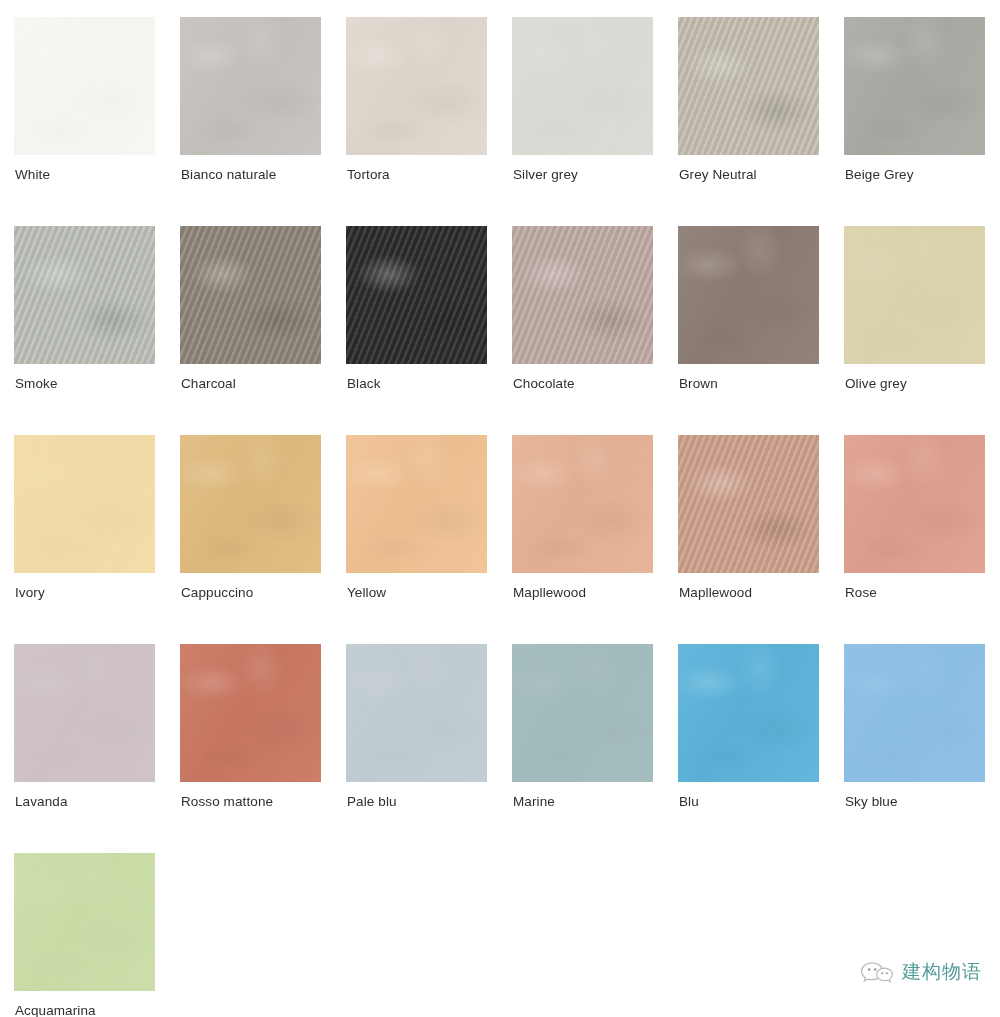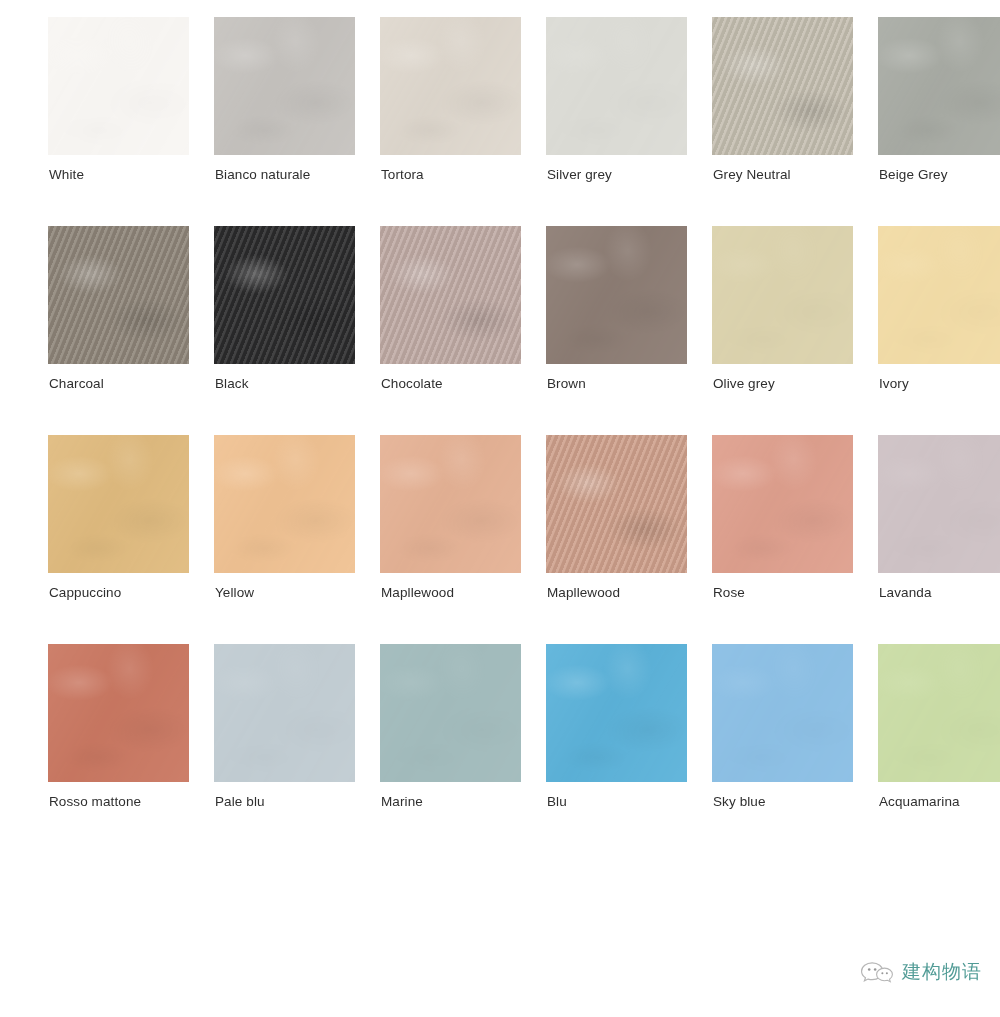--- a/index.html
+++ b/index.html
@@ -28,21 +28,20 @@
     column-gap: 0px;
     row-gap: 0px;
     padding: 17px 0 0 14px;
     box-sizing: border-box;
   }
 
   .swatch-cell {
     width: 166px;
     height: 209px;
     position: relative;
-    margin-left: 34px;
   }
 
   .swatch-chip {
     width: 141px;
     height: 138px;
     position: relative;
     overflow: hidden;
     background-color: #dddddd;
   }
 
@@ -135,20 +134,26 @@
       <div class="swatch-chip tex-strong" style="background-color: rgb(197, 191, 177);">
         <div class="tex"></div>
       </div>
       <div class="swatch-label">Grey Neutral</div>
     </div>
     <div class="swatch-cell">
       <div class="swatch-chip" style="background-color: rgb(169, 172, 165);">
         <div class="tex"></div>
       </div>
       <div class="swatch-label">Beige Grey</div>
+    </div>
+    <div class="swatch-cell">
+      <div class="swatch-chip tex-strong" style="background-color: rgb(188, 193, 185);">
+        <div class="tex"></div>
+      </div>
+      <div class="swatch-label">Smoke</div>
     </div>
     <div class="swatch-cell">
       <div class="swatch-chip tex-strong" style="background-color: rgb(142, 133, 121);">
         <div class="tex"></div>
       </div>
       <div class="swatch-label">Charcoal</div>
     </div>
     <div class="swatch-cell">
       <div class="swatch-chip tex-strong" style="background-color: rgb(43, 43, 44);">
         <div class="tex"></div>

